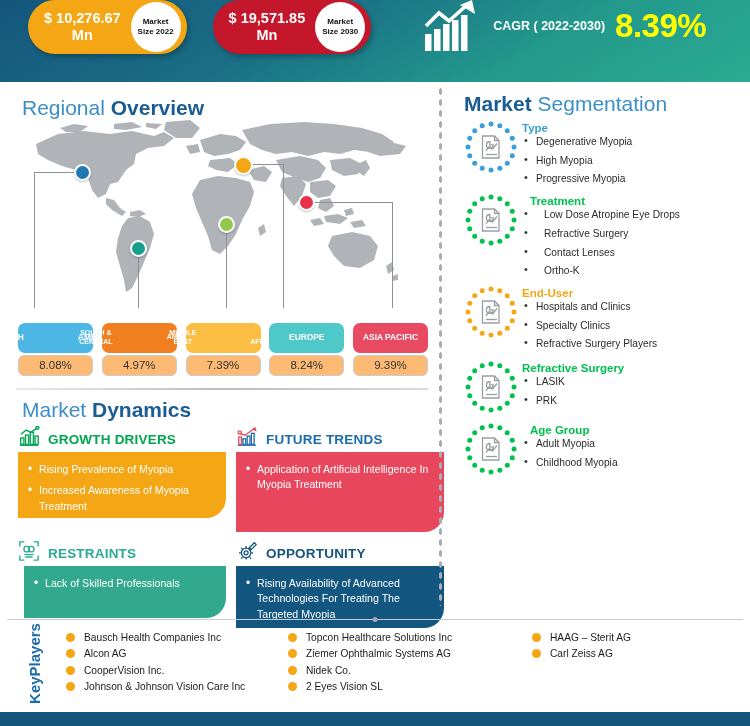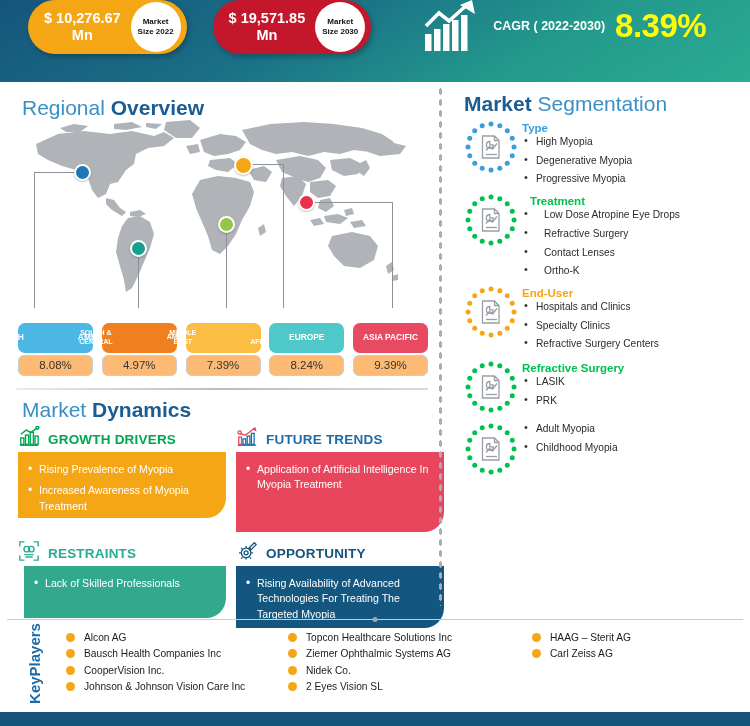--- a/index.html
+++ b/index.html
@@ -454,22 +454,22 @@
                 <path d="M18.5 16h12l4.5 4.5V38h-16.5z"></path>
                 <path d="M30.5 16v4.5H35"></path>
                 <path d="M22 30.5l3.5-4 3 2.5 4.5-5.5"></path>
                 <path d="M22 34.5h11"></path>
                 <path d="M25.8 21.5a3.4 3.4 0 1 0 3.4 3.4h-3.4z"></path>
               </g>
             </svg></div>
           <div class="seg-body">
             <div class="seg-head" style="color: rgb(58, 159, 216);">Type</div>
             <ul>
+              <li>Degenerative Myopia</li>
               <li>High Myopia</li>
-              <li>Degenerative Myopia</li>
               <li>Progressive Myopia</li>
             </ul>
           </div>
         </div>
         <div class="seg-block" style="margin-top: 6px;">
           <div class="seg-icon-wrap"><svg xmlns="http://www.w3.org/2000/svg" width="54" height="54" viewBox="0 0 54 54">
               <circle cx="27.00" cy="4.00" r="2.5" fill="#00c14f"></circle>
               <circle cx="35.80" cy="5.75" r="2.5" fill="#00c14f"></circle>
               <circle cx="43.26" cy="10.74" r="2.5" fill="#00c14f"></circle>
               <circle cx="48.25" cy="18.20" r="2.5" fill="#00c14f"></circle>
@@ -527,21 +527,21 @@
                 <path d="M22 30.5l3.5-4 3 2.5 4.5-5.5"></path>
                 <path d="M22 34.5h11"></path>
                 <path d="M25.8 21.5a3.4 3.4 0 1 0 3.4 3.4h-3.4z"></path>
               </g>
             </svg></div>
           <div class="seg-body">
             <div class="seg-head" style="color: rgb(245, 166, 20);">End-User</div>
             <ul>
               <li>Hospitals and Clinics</li>
               <li>Specialty Clinics</li>
-              <li>Refractive Surgery Centers</li>
+              <li>Refractive Surgery Players</li>
             </ul>
           </div>
         </div>
         <div class="seg-block" style="margin-top: 10px;">
           <div class="seg-icon-wrap"><svg xmlns="http://www.w3.org/2000/svg" width="54" height="54" viewBox="0 0 54 54">
               <circle cx="27.00" cy="4.00" r="2.5" fill="#00c14f"></circle>
               <circle cx="35.80" cy="5.75" r="2.5" fill="#00c14f"></circle>
               <circle cx="43.26" cy="10.74" r="2.5" fill="#00c14f"></circle>
               <circle cx="48.25" cy="18.20" r="2.5" fill="#00c14f"></circle>
               <circle cx="50.00" cy="27.00" r="2.5" fill="#00c14f"></circle>
@@ -592,20 +592,21 @@
               <circle cx="18.20" cy="5.75" r="2.5" fill="#00c14f"></circle>
               <g fill="none" stroke="#9a9ea4" stroke-width="1.3">
                 <path d="M18.5 16h12l4.5 4.5V38h-16.5z"></path>
                 <path d="M30.5 16v4.5H35"></path>
                 <path d="M22 30.5l3.5-4 3 2.5 4.5-5.5"></path>
                 <path d="M22 34.5h11"></path>
                 <path d="M25.8 21.5a3.4 3.4 0 1 0 3.4 3.4h-3.4z"></path>
               </g>
             </svg></div>
           <div class="seg-body">
+            <div class="seg-head" style="color: rgb(0, 193, 79); margin-left: 8px;">Age Group</div>
             <ul>
               <li>Adult Myopia</li>
               <li>Childhood Myopia</li>
             </ul>
           </div>
         </div>
       </div>
   </div>
 </div>
 
@@ -613,25 +614,25 @@
 <div class="kp-wrap">
   <div class="kp-label" style="writing-mode: horizontal-tb; transform: rotate(-90deg); width: 56px; margin-left: -8px;">
       <span>Key</span>
       <br>
       <span>Players</span>
     </div>
   <div class="kp-cols">
       <div class="kp-col c1">
         <div class="kp-item">
           <span class="kp-dot" style="background: rgb(245, 166, 20);"></span>
+          <span>Bausch Health Companies Inc</span>
+        </div>
+        <div class="kp-item">
+          <span class="kp-dot" style="background: rgb(245, 166, 20);"></span>
           <span>Alcon AG</span>
-        </div>
-        <div class="kp-item">
-          <span class="kp-dot" style="background: rgb(245, 166, 20);"></span>
-          <span>Bausch Health Companies Inc</span>
         </div>
         <div class="kp-item">
           <span class="kp-dot" style="background: rgb(245, 166, 20);"></span>
           <span>CooperVision Inc.</span>
         </div>
         <div class="kp-item">
           <span class="kp-dot" style="background: rgb(245, 166, 20);"></span>
           <span>Johnson &amp; Johnson Vision Care Inc</span>
         </div>
       </div>

